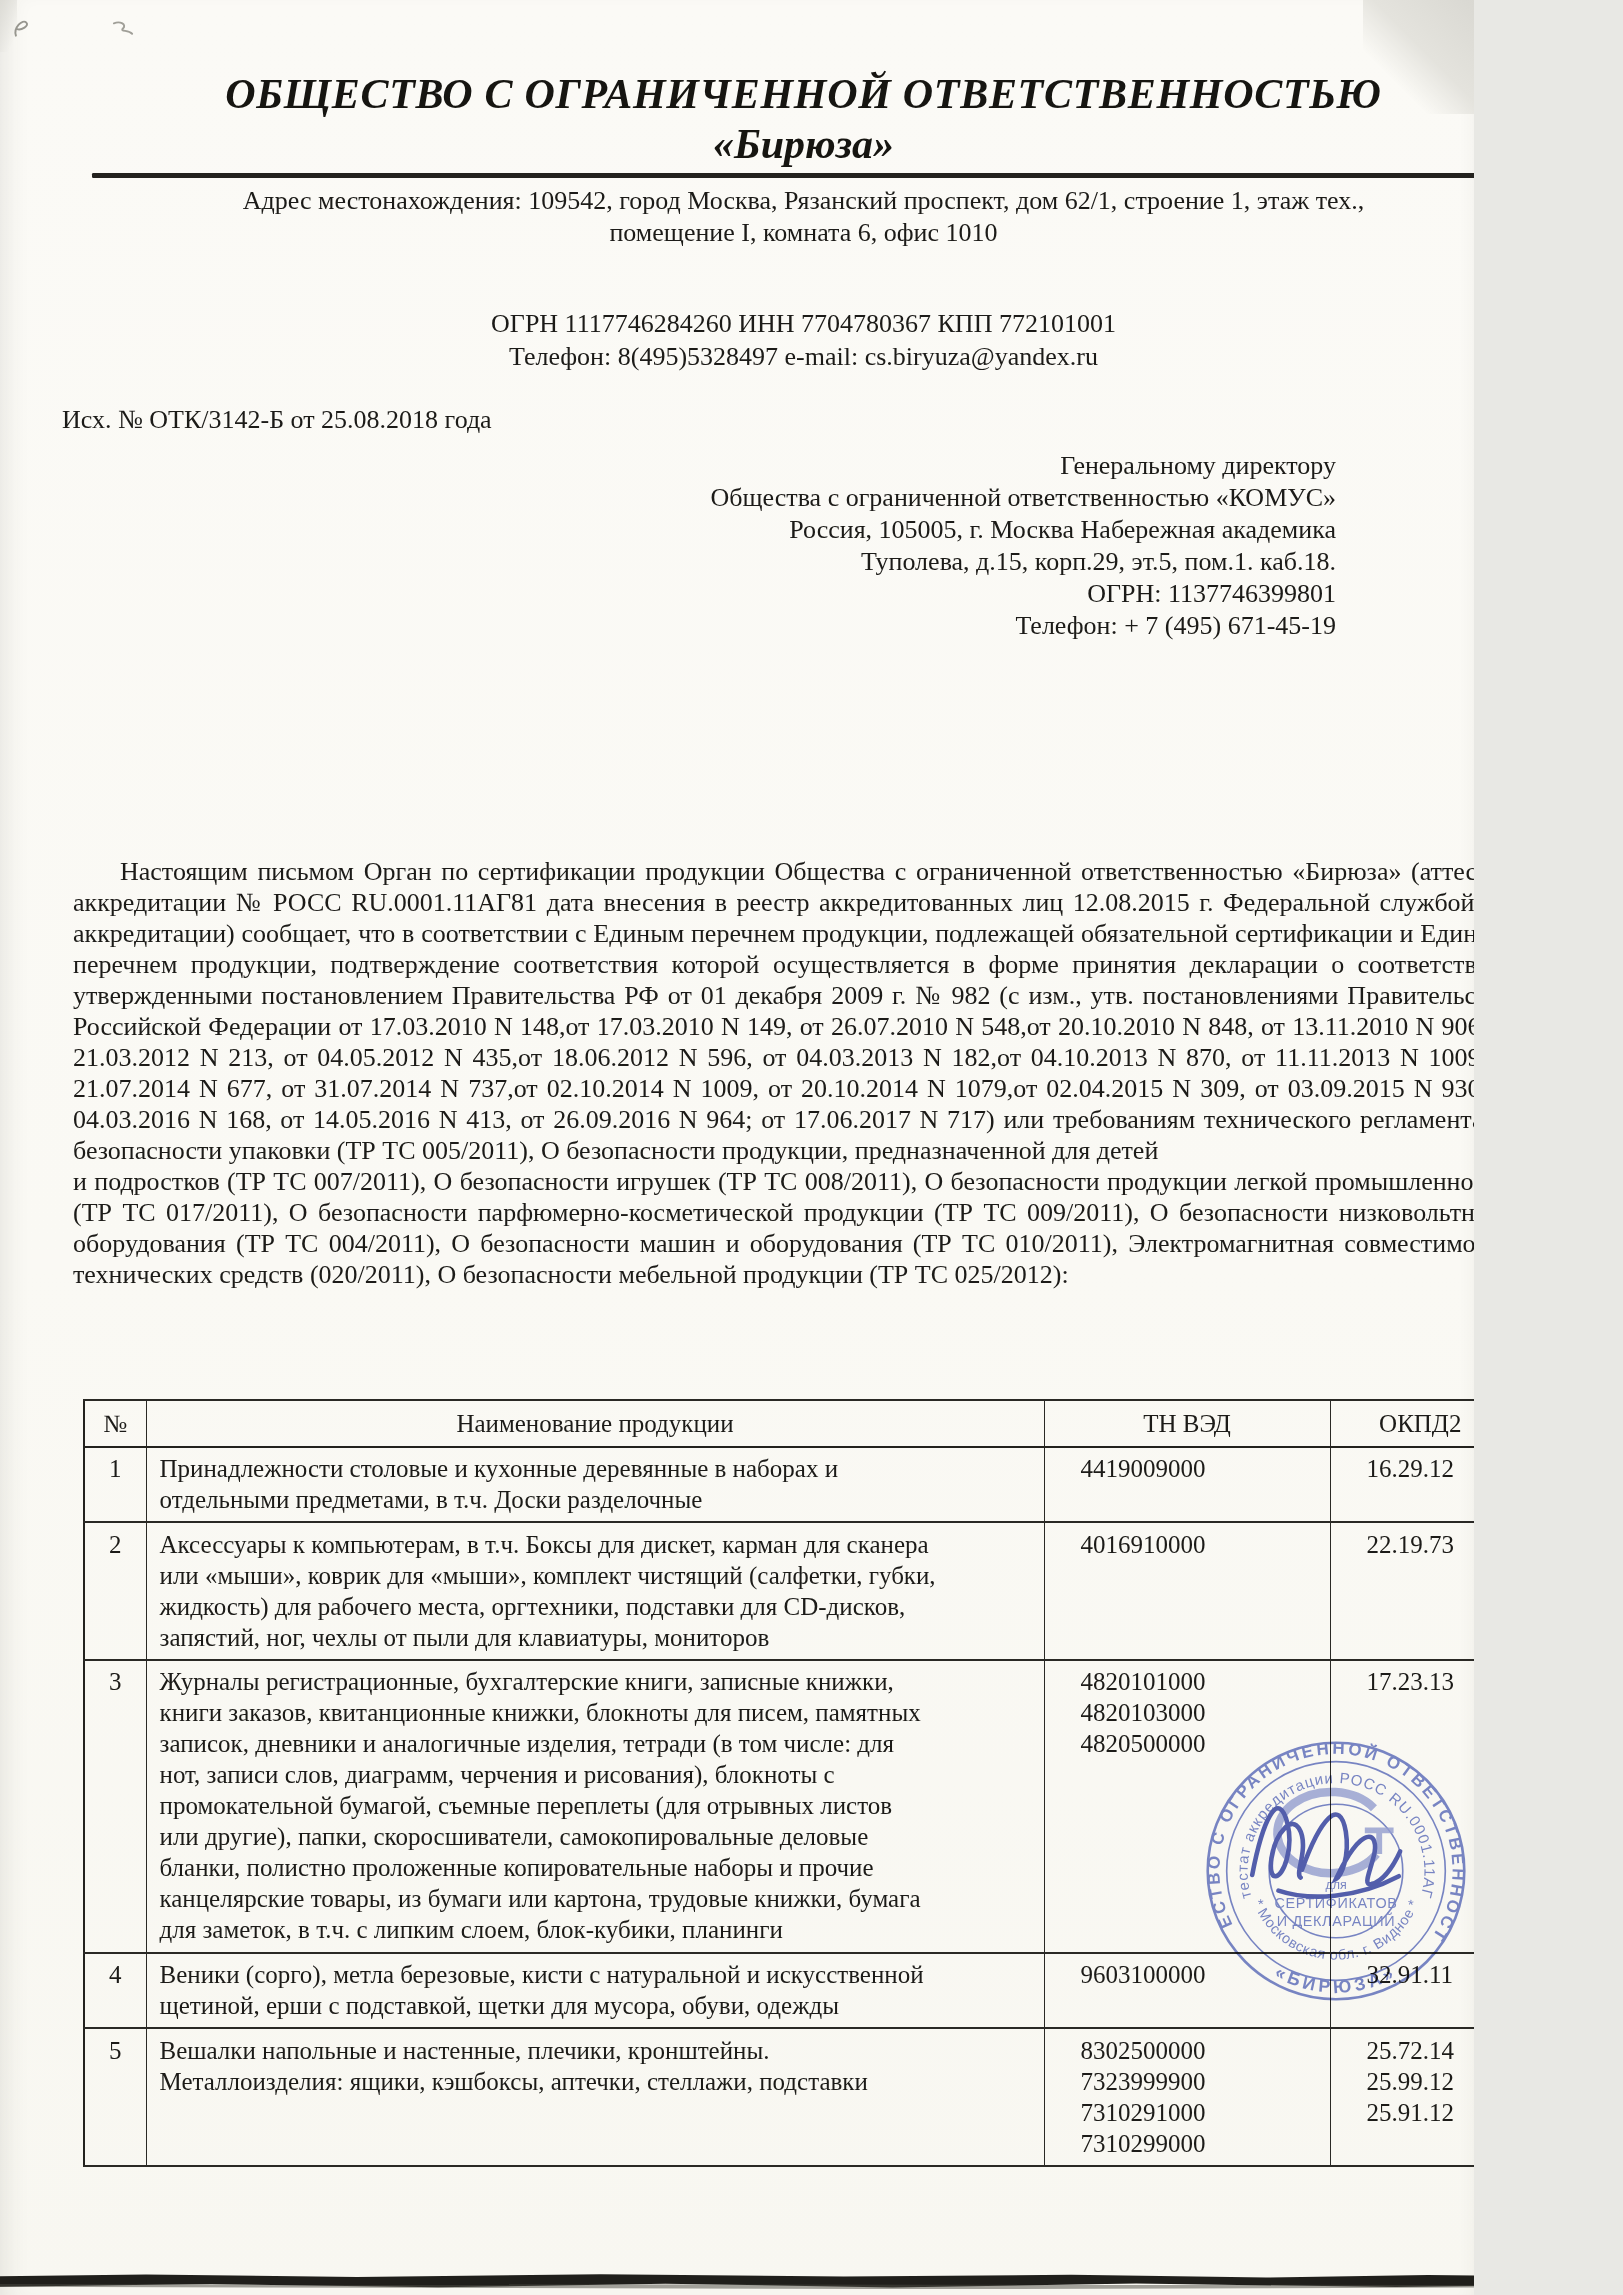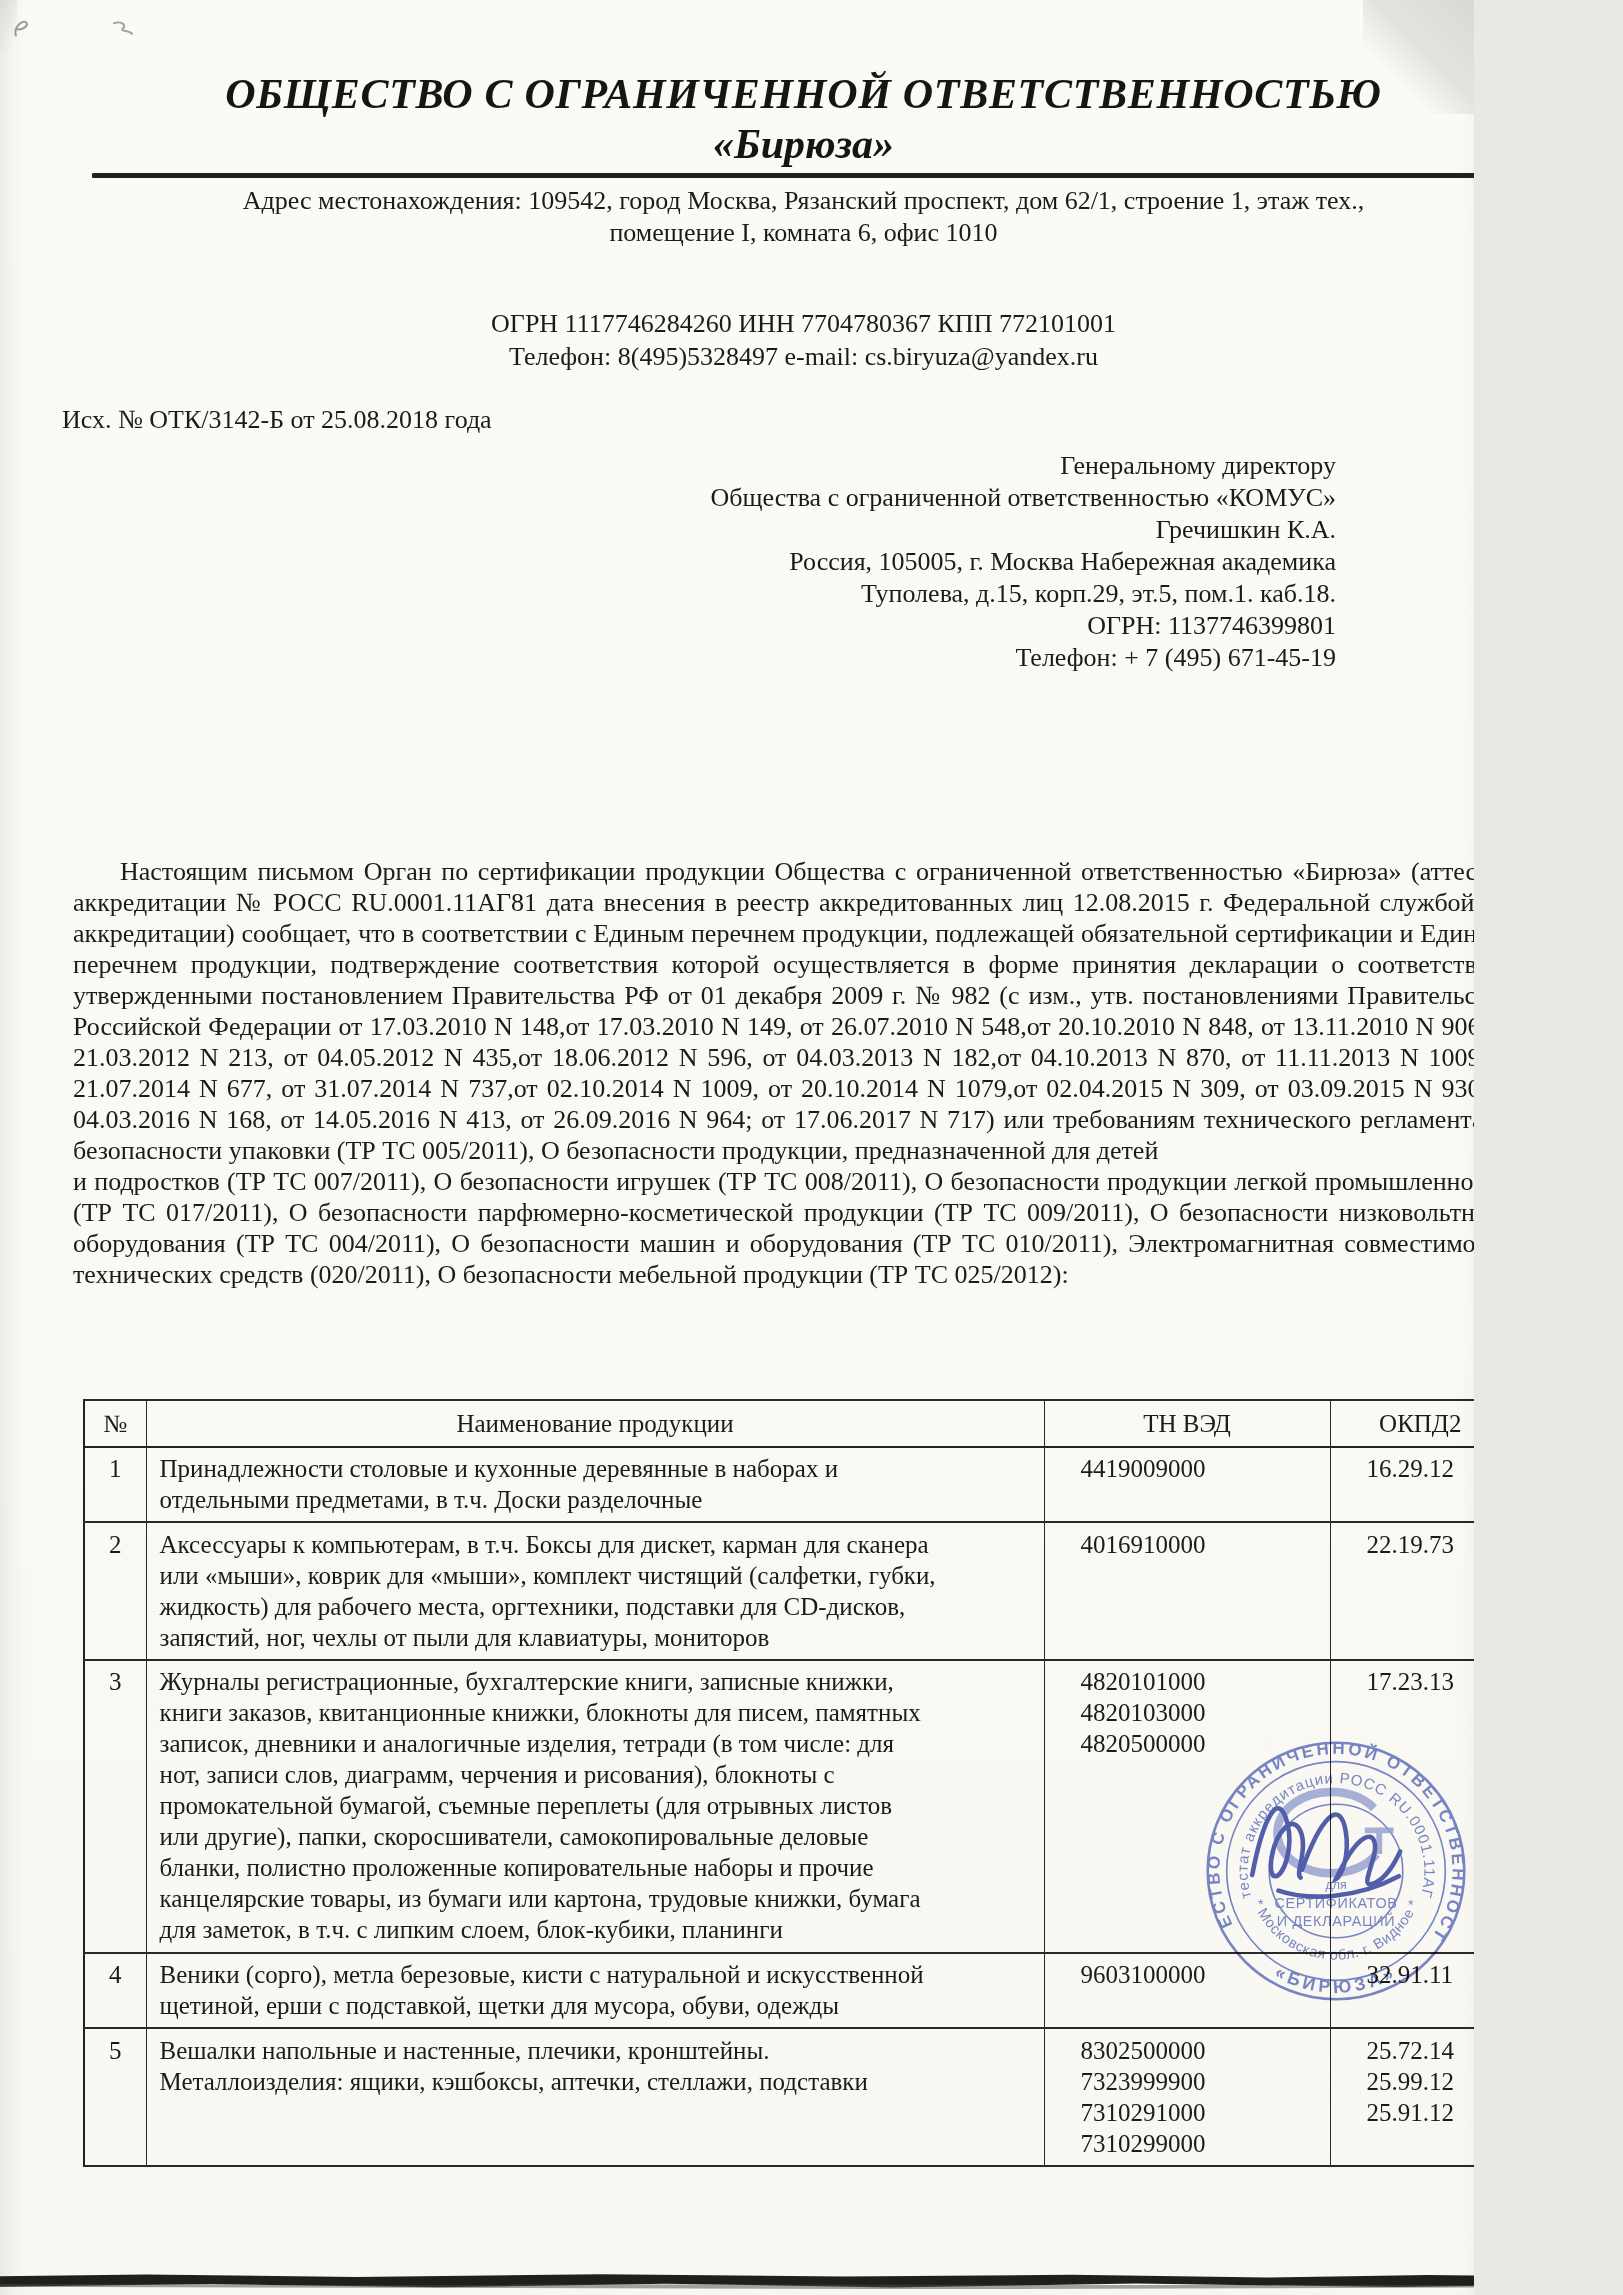--- a/index.html
+++ b/index.html
@@ -78,21 +78,20 @@
   <div class="center-band addr addr1">Адрес местонахождения: 109542, город Москва, Рязанский проспект, дом 62/1, строение 1, этаж тех.,</div>
   <div class="center-band addr addr2">помещение I, комната 6, офис 1010</div>
   <div class="center-band reg-line">ОГРН 1117746284260 ИНН 7704780367 КПП 772101001</div>
   <div class="center-band contact-line">Телефон: 8(495)5328497 e-mail: cs.biryuza@yandex.ru</div>
 
   <div class="outgoing">Исх. № ОТК/3142-Б от 25.08.2018 года</div>
 
   <div class="recipient">
       <div>Генеральному директору</div>
       <div>Общества с ограниченной ответственностью «КОМУС»</div>
-      <div>Гречишкин К.А.</div>
       <div>Россия, 105005, г. Москва Набережная академика</div>
       <div>Туполева, д.15, корп.29, эт.5, пом.1. каб.18.</div>
       <div>ОГРН: 1137746399801</div>
       <div>Телефон: + 7 (495) 671-45-19</div>
     </div>
 
   <div class="letter-body">
     <p class="first">Настоящим письмом Орган по сертификации продукции Общества с ограниченной ответственностью «Бирюза» (аттестат аккредитации № РОСС RU.0001.11АГ81 дата внесения в реестр аккредитованных лиц  12.08.2015 г. Федеральной службой по аккредитации) сообщает, что в соответствии с Единым перечнем продукции, подлежащей обязательной сертификации и Единым перечнем продукции, подтверждение соответствия которой осуществляется в форме принятия декларации о соответствии, утвержденными постановлением Правительства РФ от 01 декабря 2009 г. № 982 (с изм., утв. постановлениями Правительства Российской Федерации от 17.03.2010 N 148,от 17.03.2010 N 149, от 26.07.2010 N 548,от 20.10.2010 N 848, от 13.11.2010 N 906,от 21.03.2012 N 213, от 04.05.2012 N 435,от 18.06.2012 N 596, от 04.03.2013 N 182,от 04.10.2013 N 870, от 11.11.2013 N 1009,от 21.07.2014 N 677, от 31.07.2014 N 737,от 02.10.2014 N 1009, от 20.10.2014 N 1079,от 02.04.2015 N 309, от 03.09.2015 N 930,от 04.03.2016 N 168, от 14.05.2016 N 413, от 26.09.2016 N 964; от 17.06.2017 N 717) или требованиям технического регламента О безопасности упаковки (ТР ТС 005/2011), О безопасности продукции, предназначенной для детей</p>
     <p>и подростков (ТР ТС 007/2011), О безопасности игрушек (ТР ТС 008/2011), О безопасности продукции легкой промышленности (ТР ТС 017/2011), О безопасности парфюмерно-косметической продукции (ТР ТС 009/2011), О безопасности низковольтного оборудования (ТР ТС 004/2011), О безопасности машин и оборудования (ТР ТС 010/2011), Электромагнитная совместимость технических средств (020/2011), О безопасности мебельной продукции (ТР ТС 025/2012):</p>
   </div>

